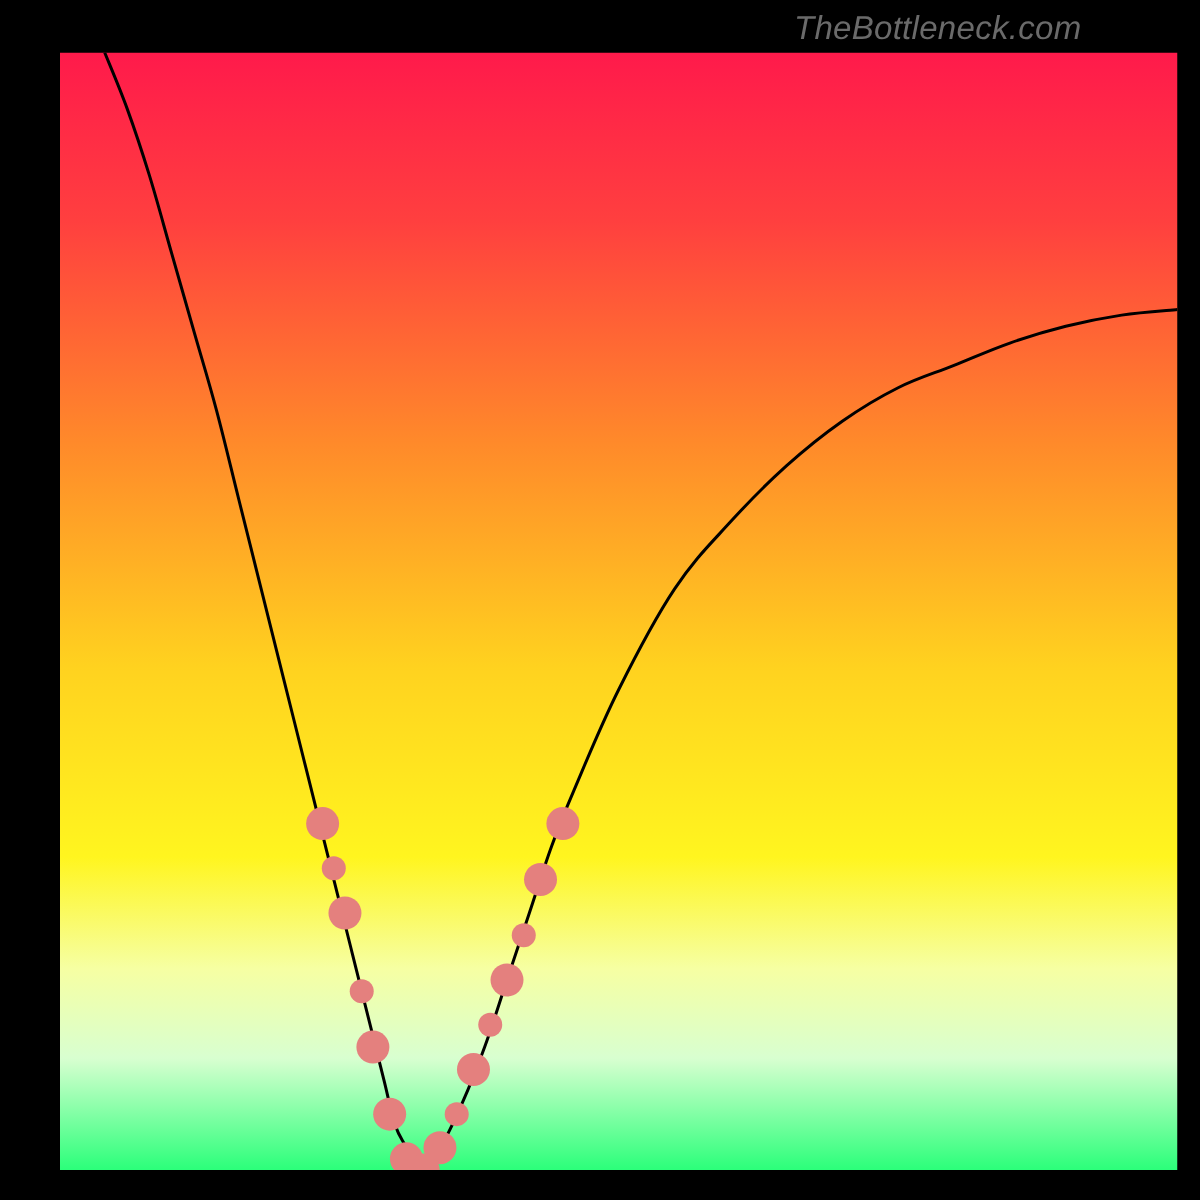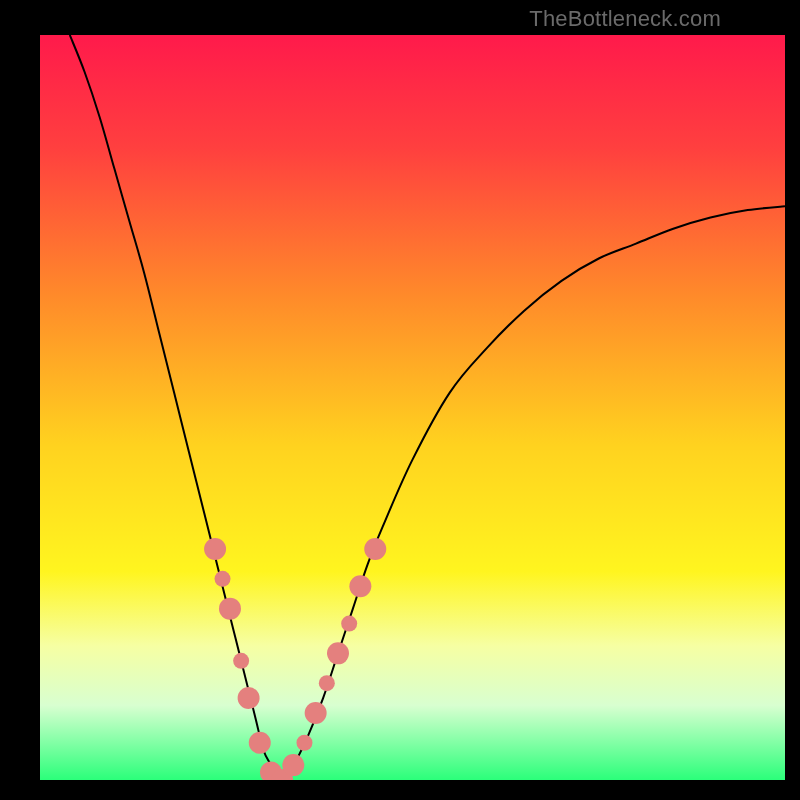--- a/index.html
+++ b/index.html
@@ -9,20 +9,21 @@
     height: 800px;
     background: #000;
     overflow: hidden;
     font-family: Arial, Helvetica, sans-serif;
   }
   .stage {
     position: relative;
     width: 731px;
     height: 800px;
     background: #000;
+    font-style: italic;
   }
   .plot {
     position: absolute;
     left: 40px;
     top: 35px;
     width: 745px;
     height: 745px;
   }
   .watermark {
     position: absolute;

